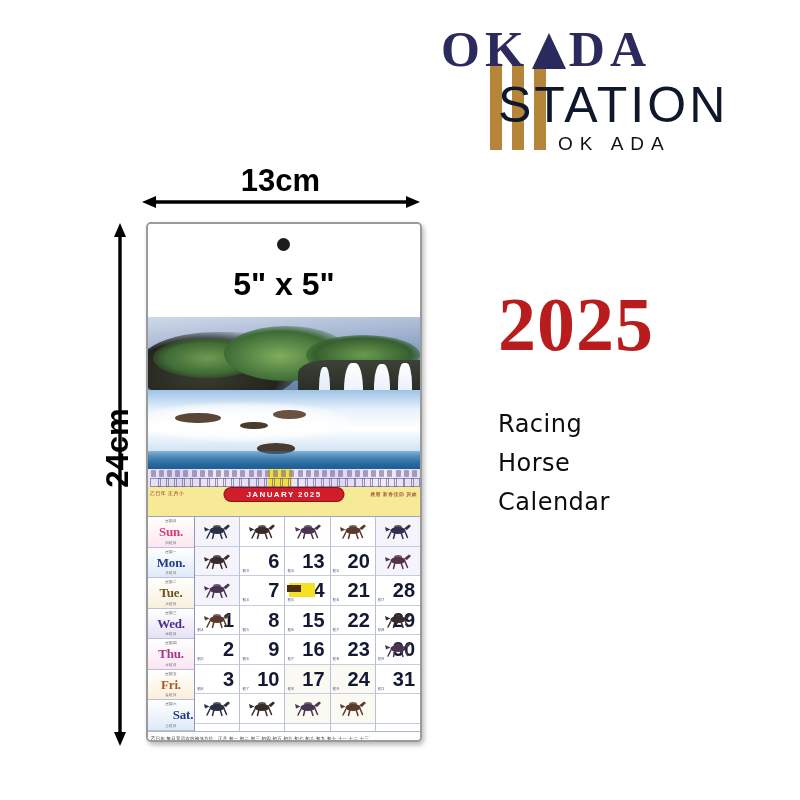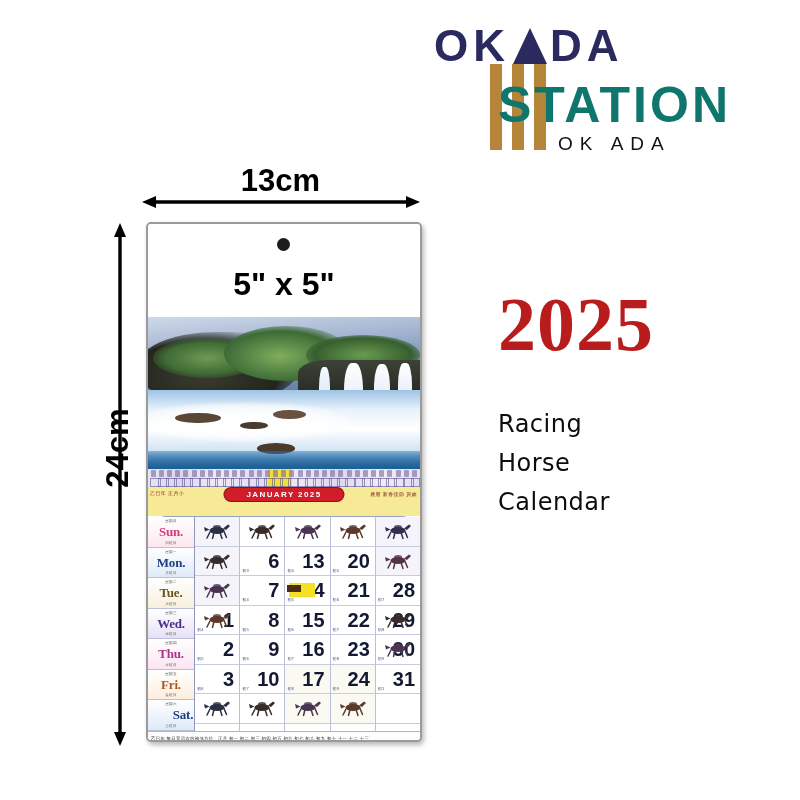--- a/index.html
+++ b/index.html
@@ -8,34 +8,34 @@
     background:#ffffff;
     font-family:"Liberation Sans", sans-serif;
     overflow:hidden;
     position:relative;
   }
   #root{position:absolute;inset:0;}
 
   
   .logo{position:absolute;left:418px;top:22px;width:360px;height:130px;}
   .logo-row1{
-    position:absolute;left:16px;top:2px;
-    font-size:44px;font-weight:bold;letter-spacing:5px;
+    position:absolute;left:23px;top:2px;
+    font-size:50px;font-weight:bold;letter-spacing:5px;
     color:#2a2a5e;line-height:1;white-space:nowrap;
-    font-family:Liberation Sans, sans-serif;
+    font-family:Liberation Serif, serif;
   }
   .logo-row1 .tri{
     display:inline-block;width:0;height:0;position:relative;top:3px;
     border-left:17px solid transparent;border-right:17px solid transparent;
     border-bottom:36px solid #2a2a5e;margin:0 3px;
   }
   .logo-row2{
     position:absolute;left:80px;top:58px;
-    font-size:50px;font-weight:bold;letter-spacing:3px;
-    color:#0f766e;line-height:1;white-space:nowrap;
+    font-size:50px;font-weight:normal;letter-spacing:3px;
+    color:#0f172a;line-height:1;white-space:nowrap;
   }
   .logo-row3{
     position:absolute;left:140px;top:112px;
     font-size:19px;font-weight:normal;letter-spacing:7px;
     color:#111111;line-height:1;white-space:nowrap;
   }
   .logo-bars{position:absolute;left:72px;top:42px;width:62px;height:86px;}
   .logo-bars span{
     position:absolute;top:0;width:12px;height:86px;background:#b5853a;
   }
@@ -159,21 +159,21 @@
   .banner-c{
     position:absolute;left:50%;top:1px;transform:translateX(-50%);
     background:#d11d2a;color:#ffffff;
     font-size:8px;font-weight:bold;letter-spacing:1.4px;
     padding:2px 22px;border-radius:8px;white-space:nowrap;
     box-shadow:0 0 0 1px #8e1018;
   }
 
   
   .grid{position:relative;width:100%;height:auto;display:flex;
-        border-top:1px solid #9aa3c4;background:#fff;border-radius:19px;}
+        border-top:1px solid #9aa3c4;background:#fff;}
   .daycol{width:46px;flex:0 0 46px;border-right:1px solid #8e97bb;}
   .daycell{
     height:29.5px;position:relative;
     border-bottom:1px solid #b9c0da;
     display:flex;align-items:center;justify-content:center;
   }
   .dayname{
     font-family:"Liberation Serif", serif;
     font-size:13px;font-weight:bold;line-height:1;
     letter-spacing:-.2px;

